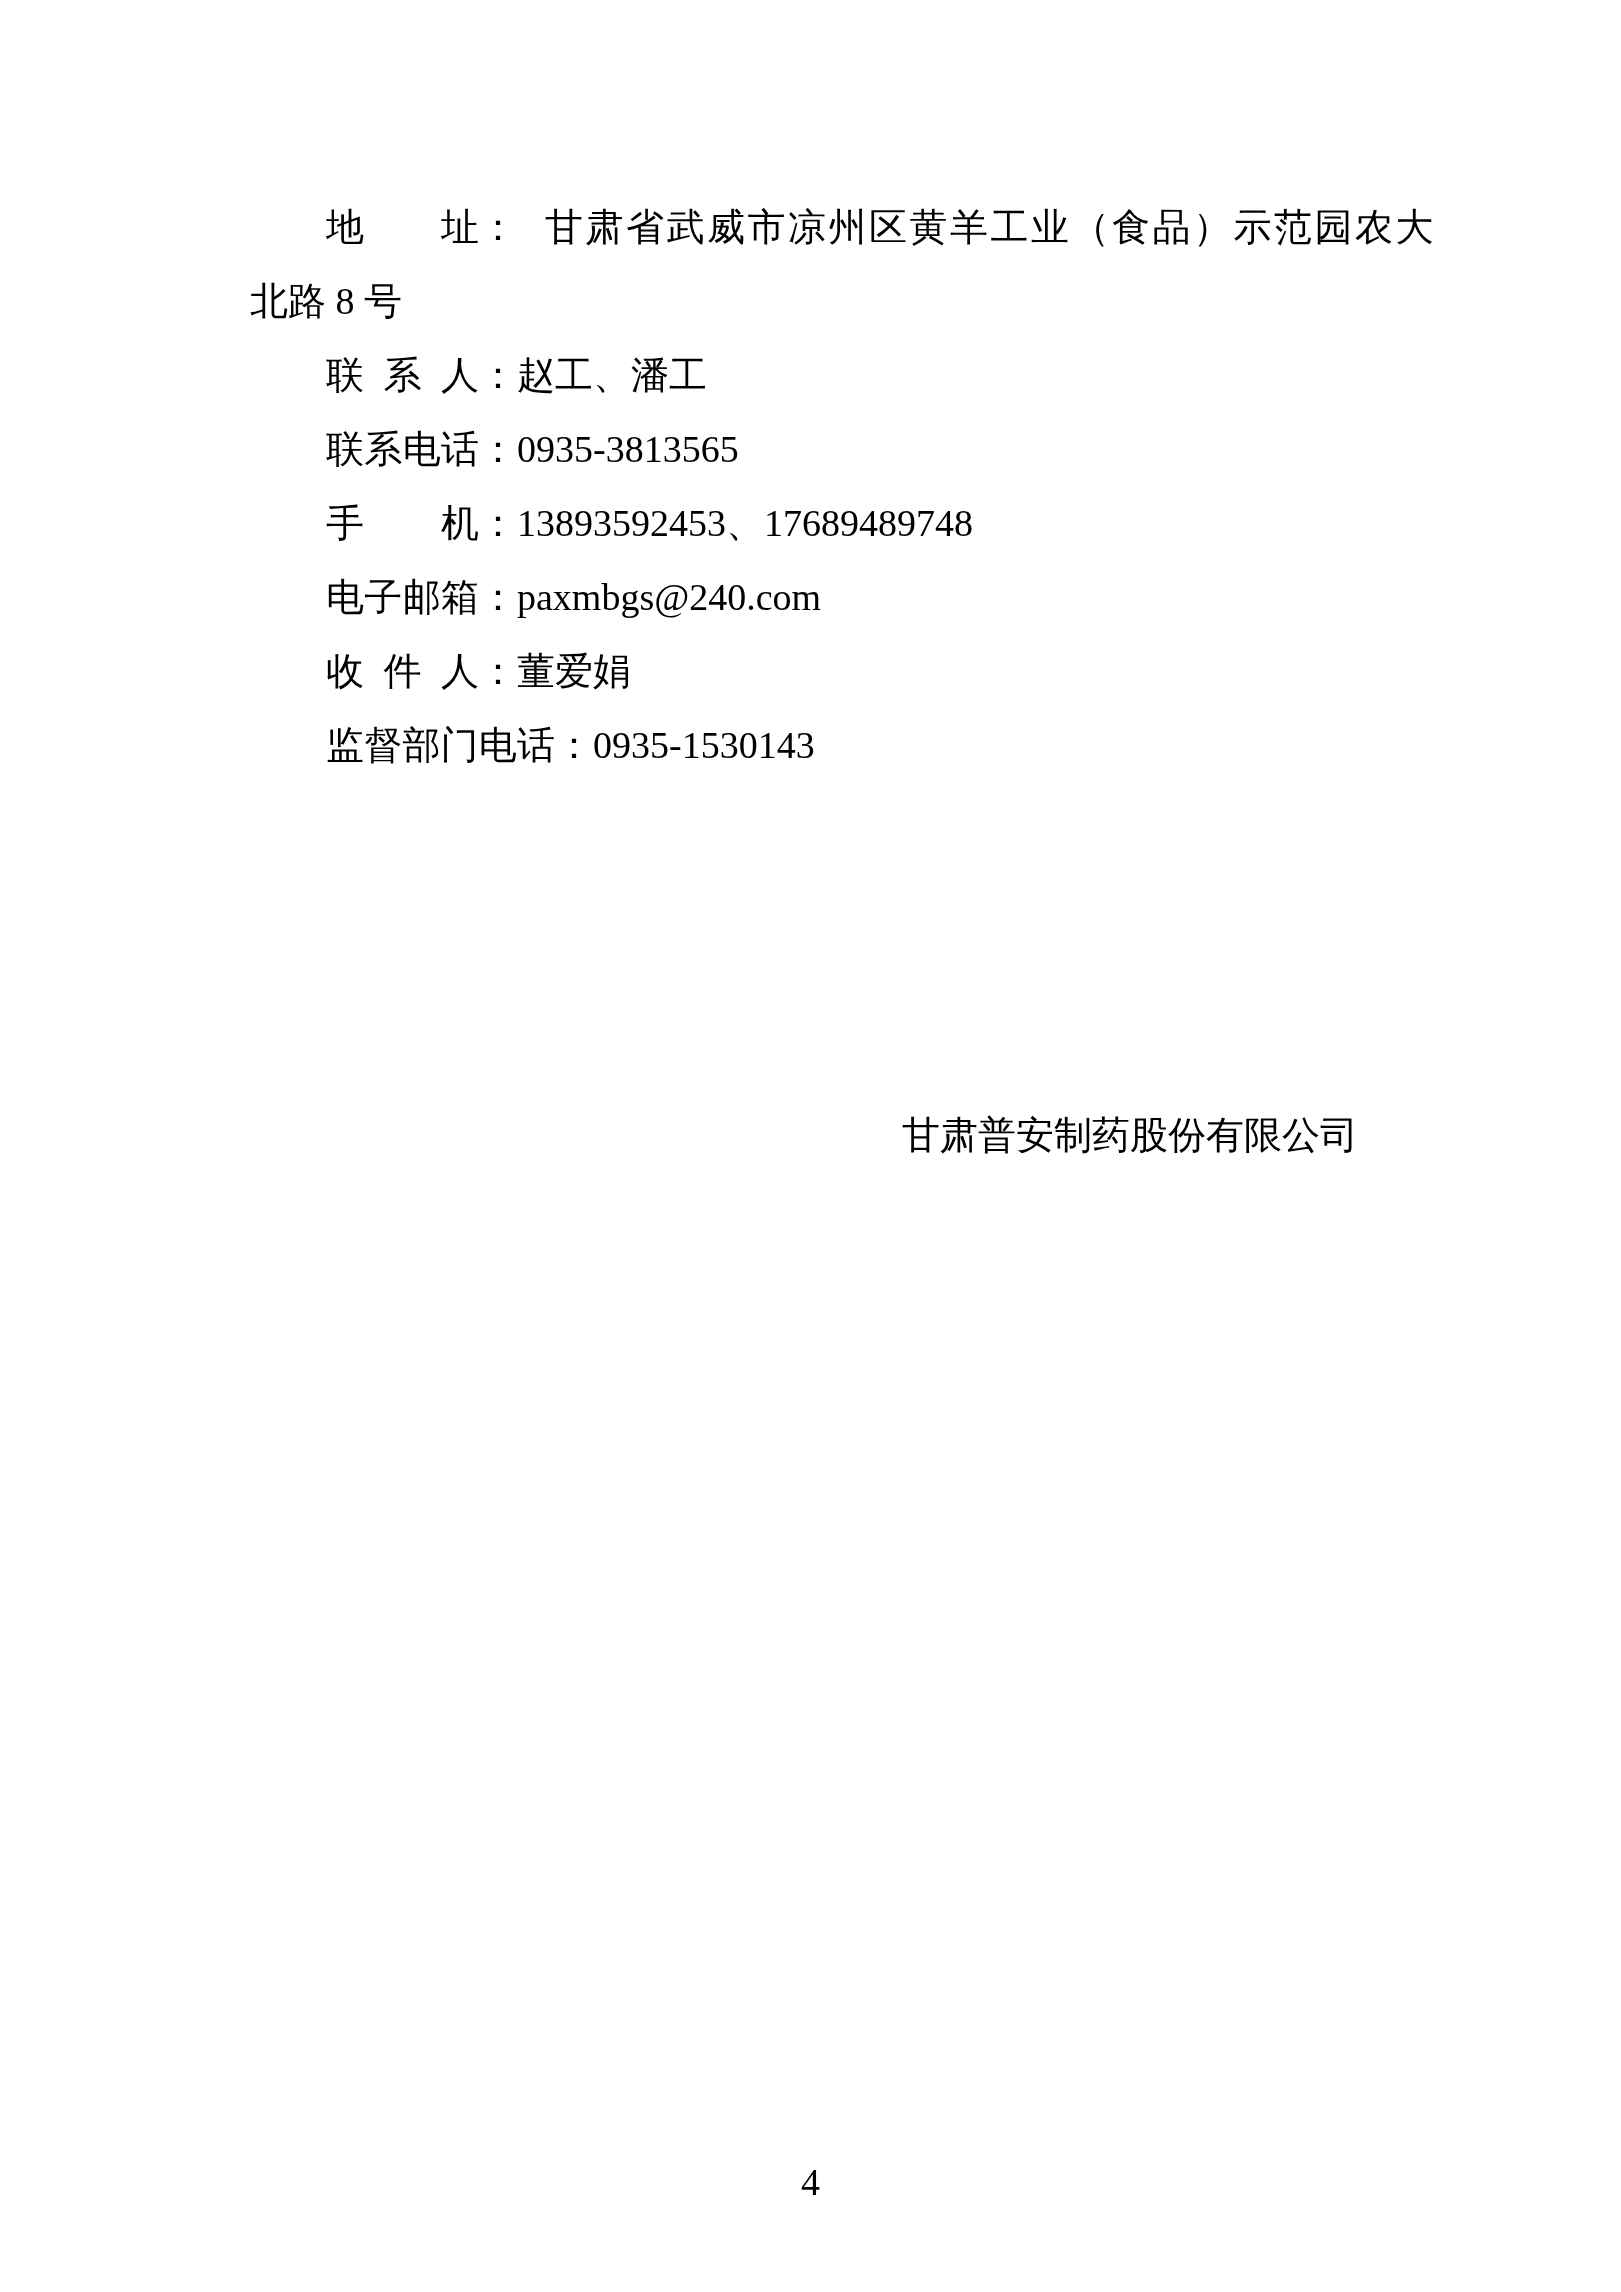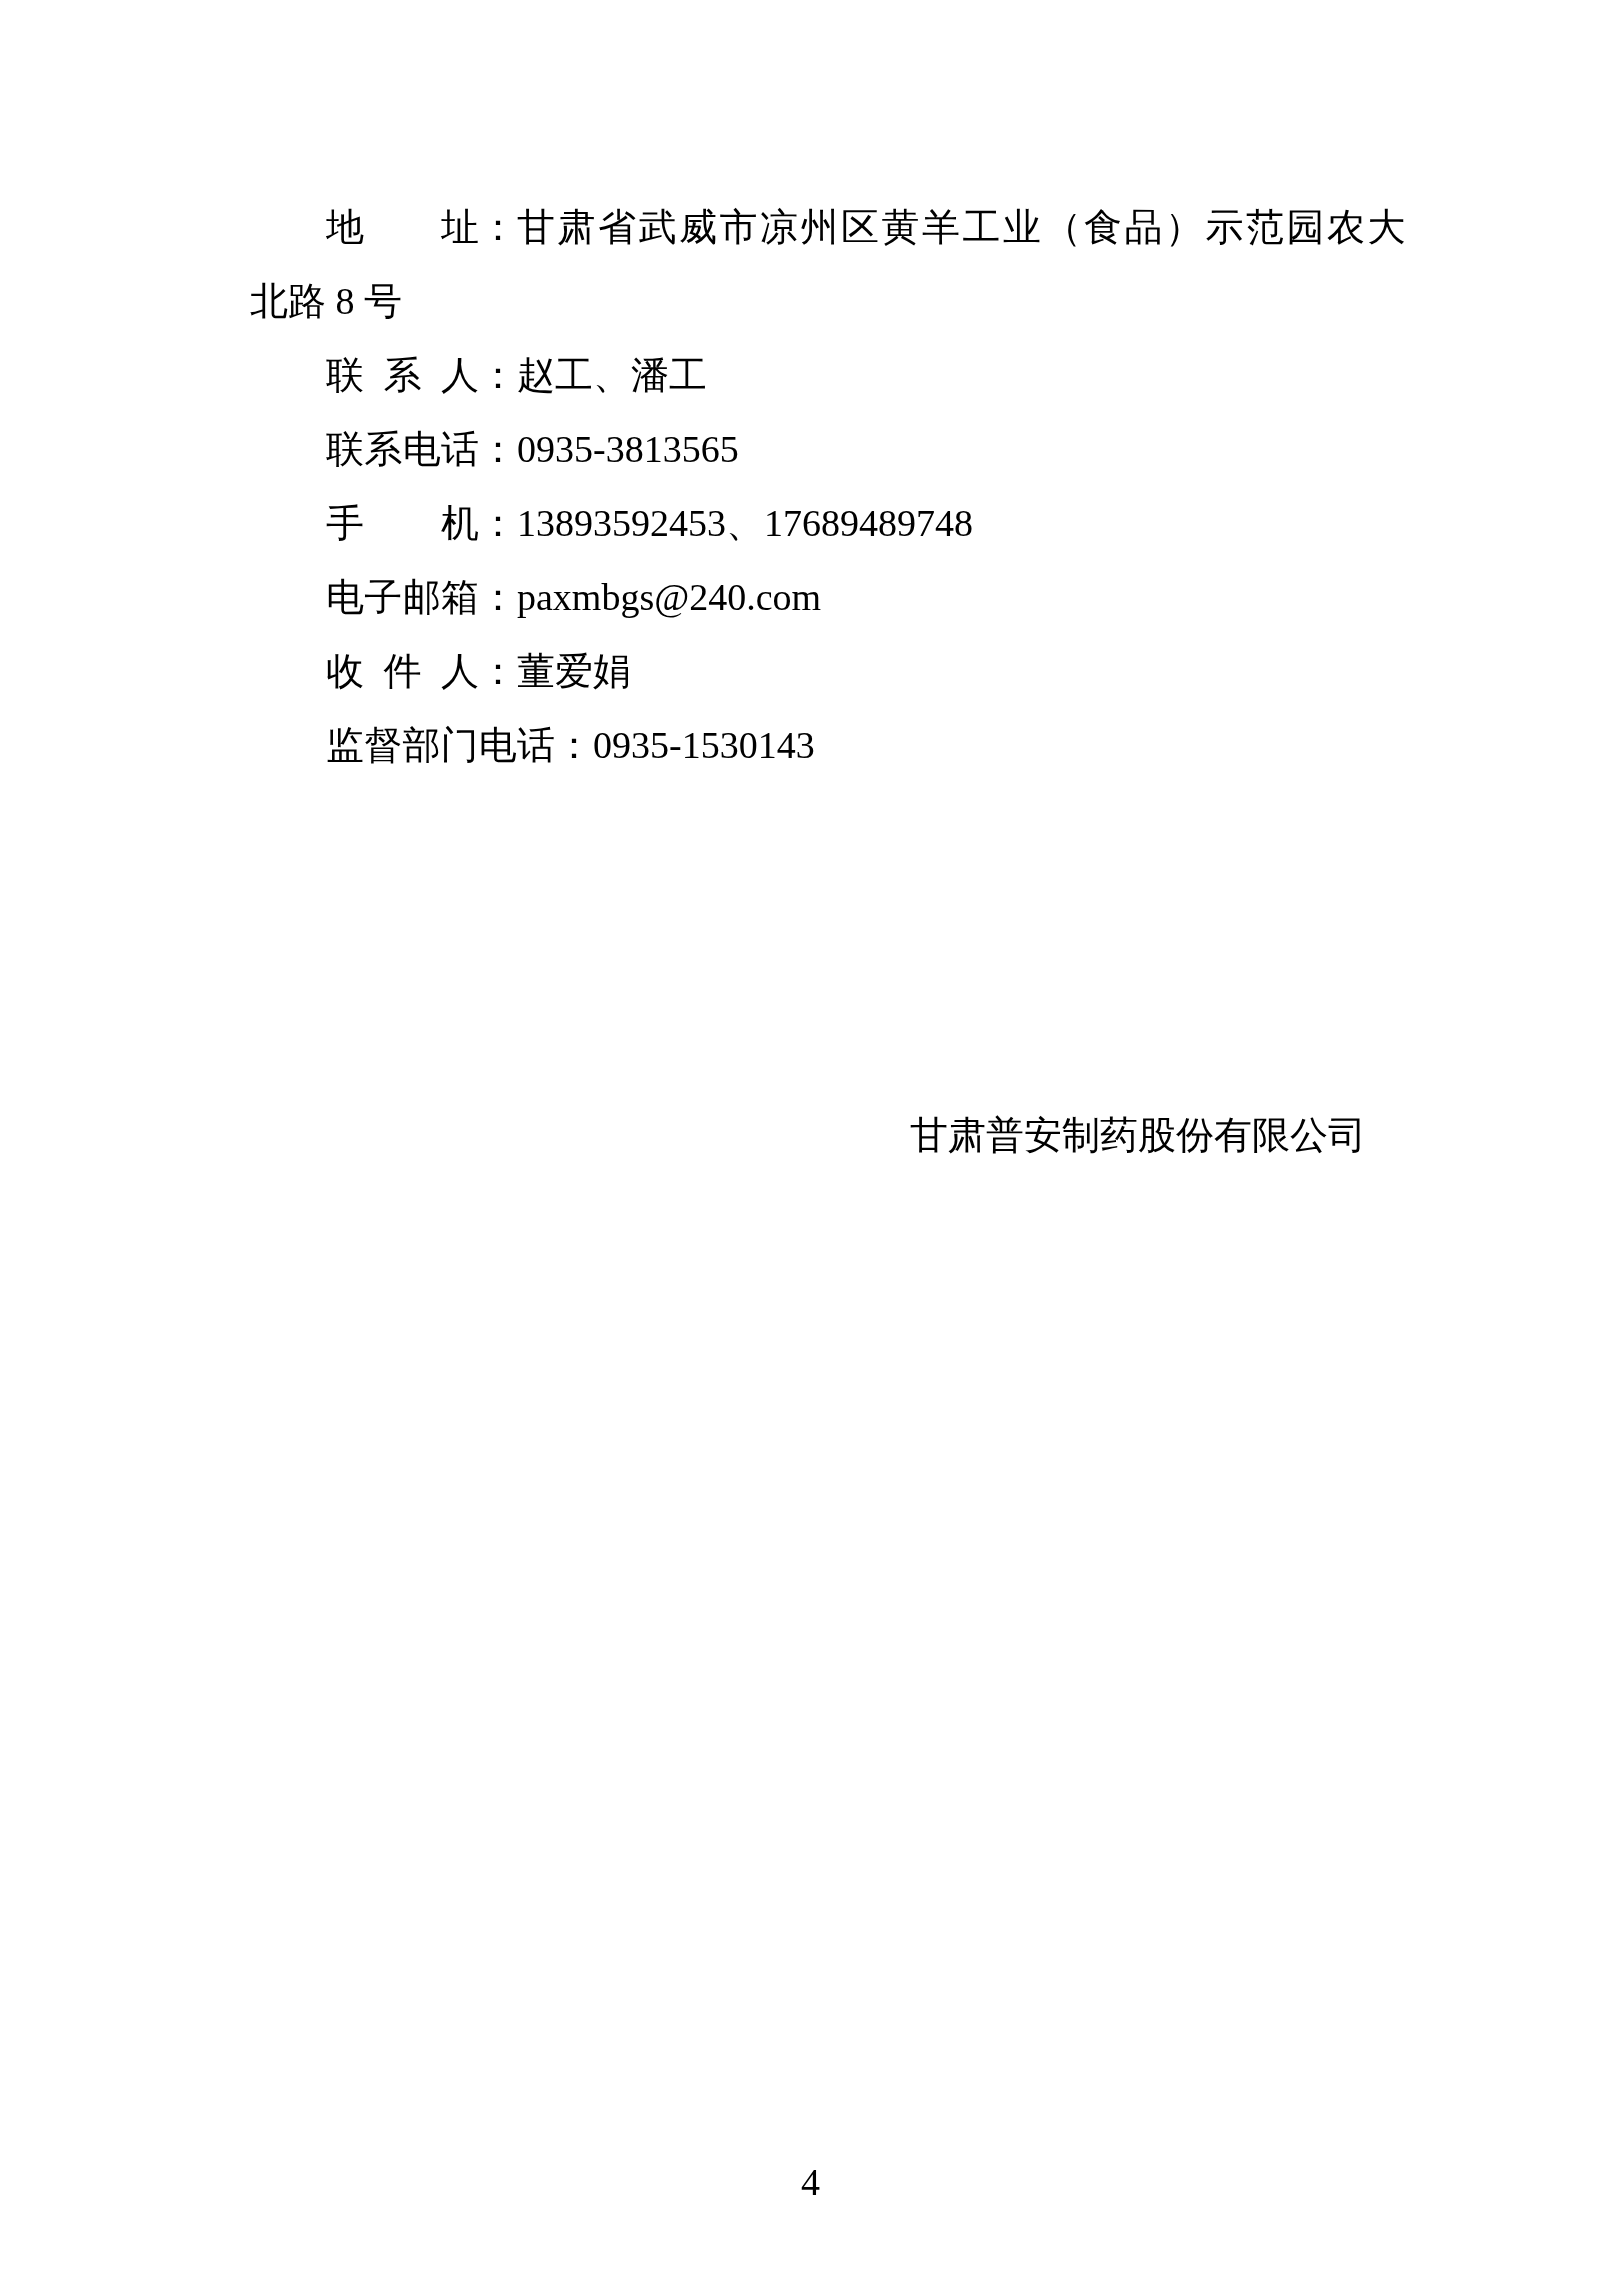--- a/index.html
+++ b/index.html
@@ -40,25 +40,26 @@
   }
   .label-spread.wide {
     width: 229px;
   }
   .colon {
     display: inline-block;
     width: 38px;
   }
   .value.stretch {
     letter-spacing: 2.5px;
+    margin-left: 28px;
   }
   .signature {
     position: absolute;
     top: 1098px;
-    right: 255px;
+    right: 263px;
     width: max-content;
     text-align: center;
   }
   .sig-line {
     height: 74px;
     line-height: 74px;
     white-space: nowrap;
   }
   .page-number {
     position: absolute;

